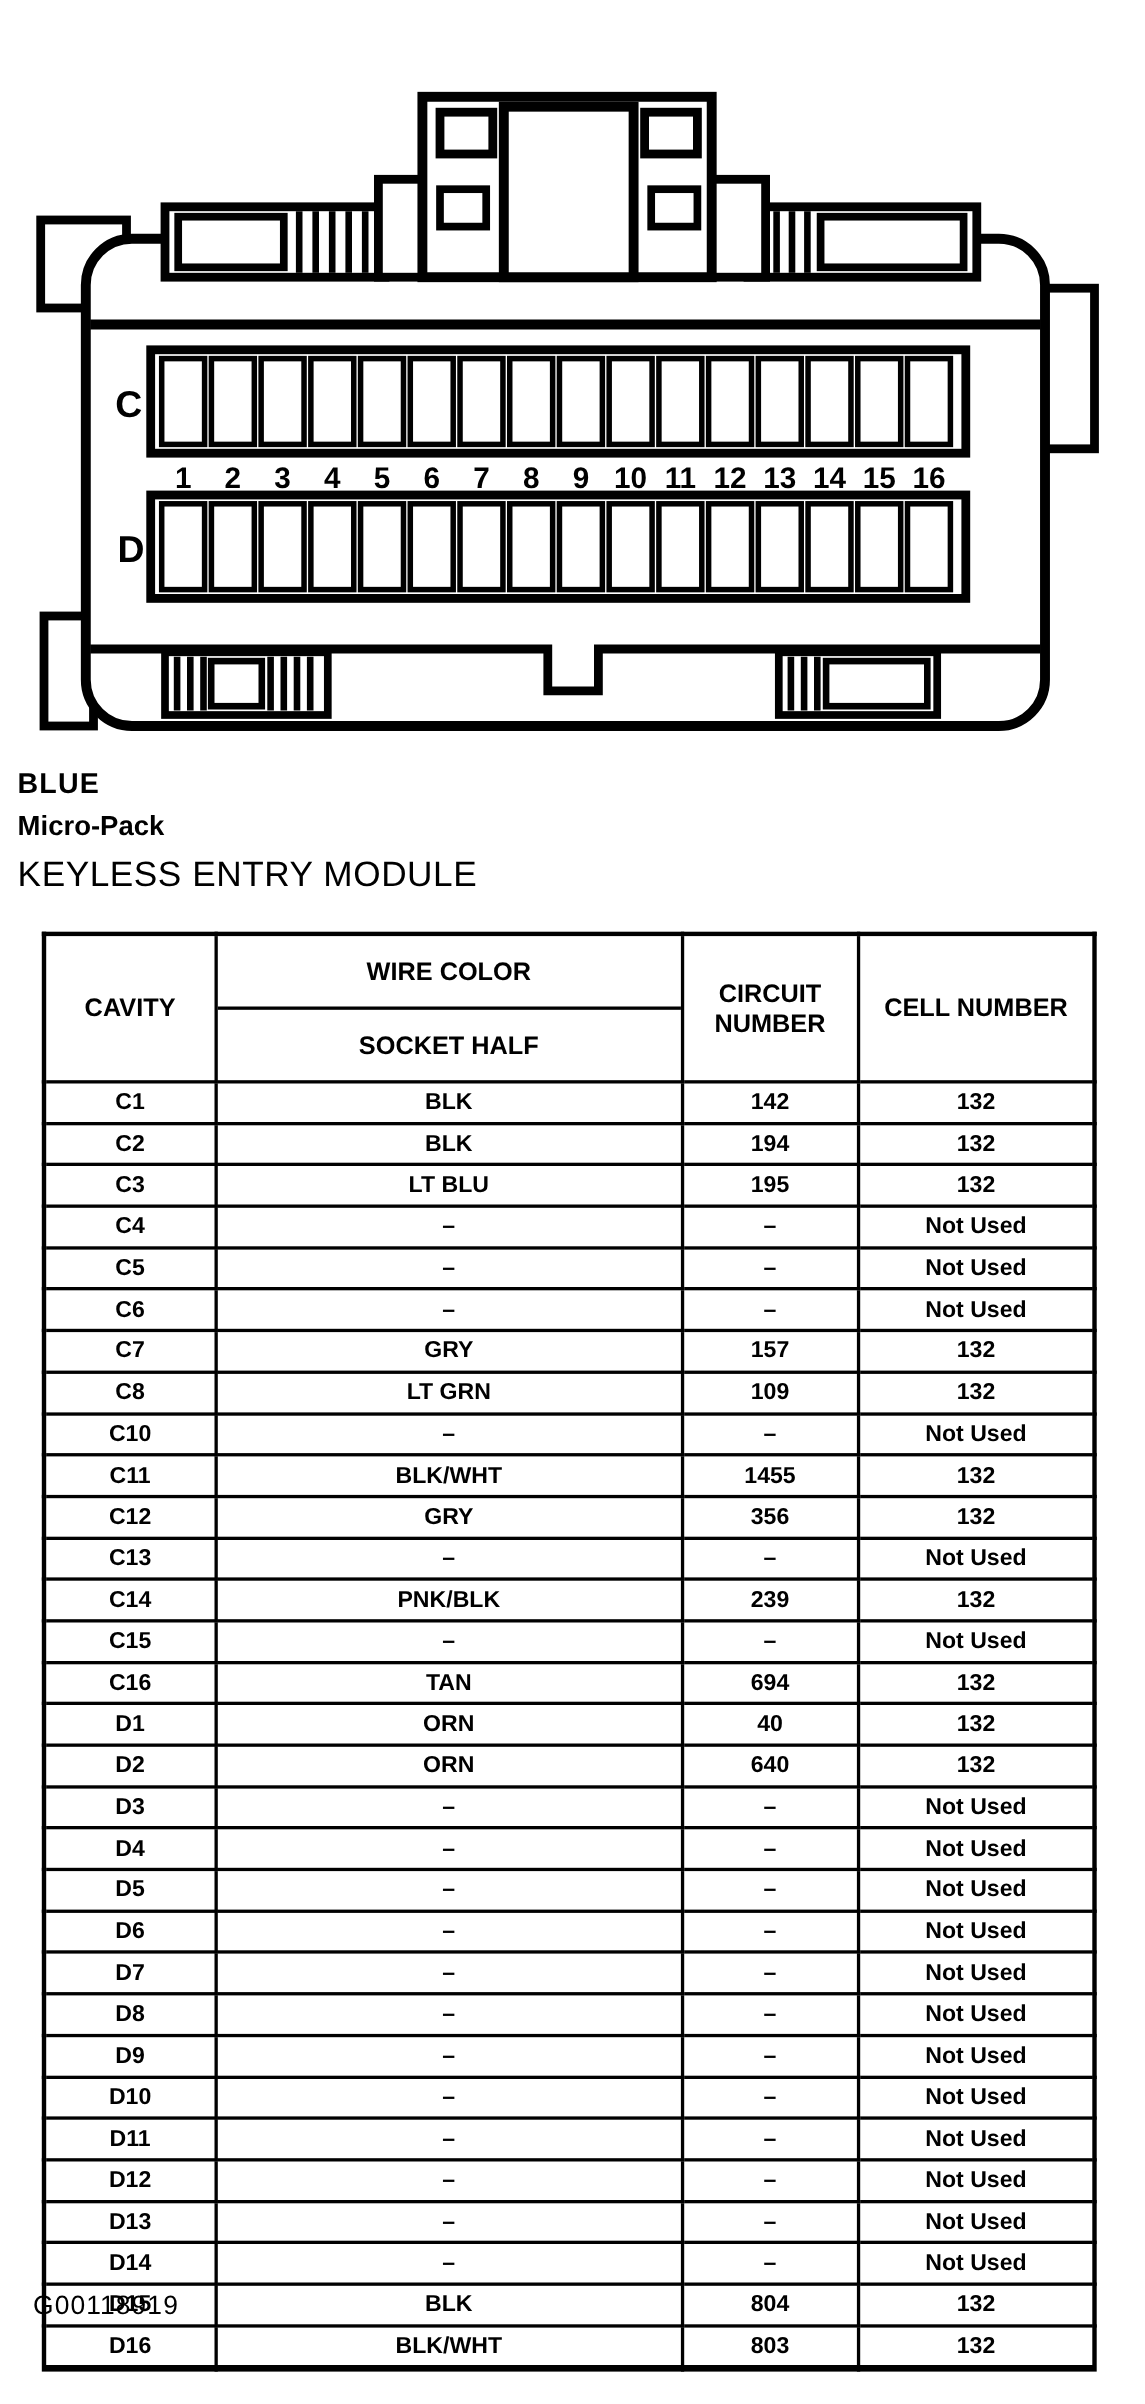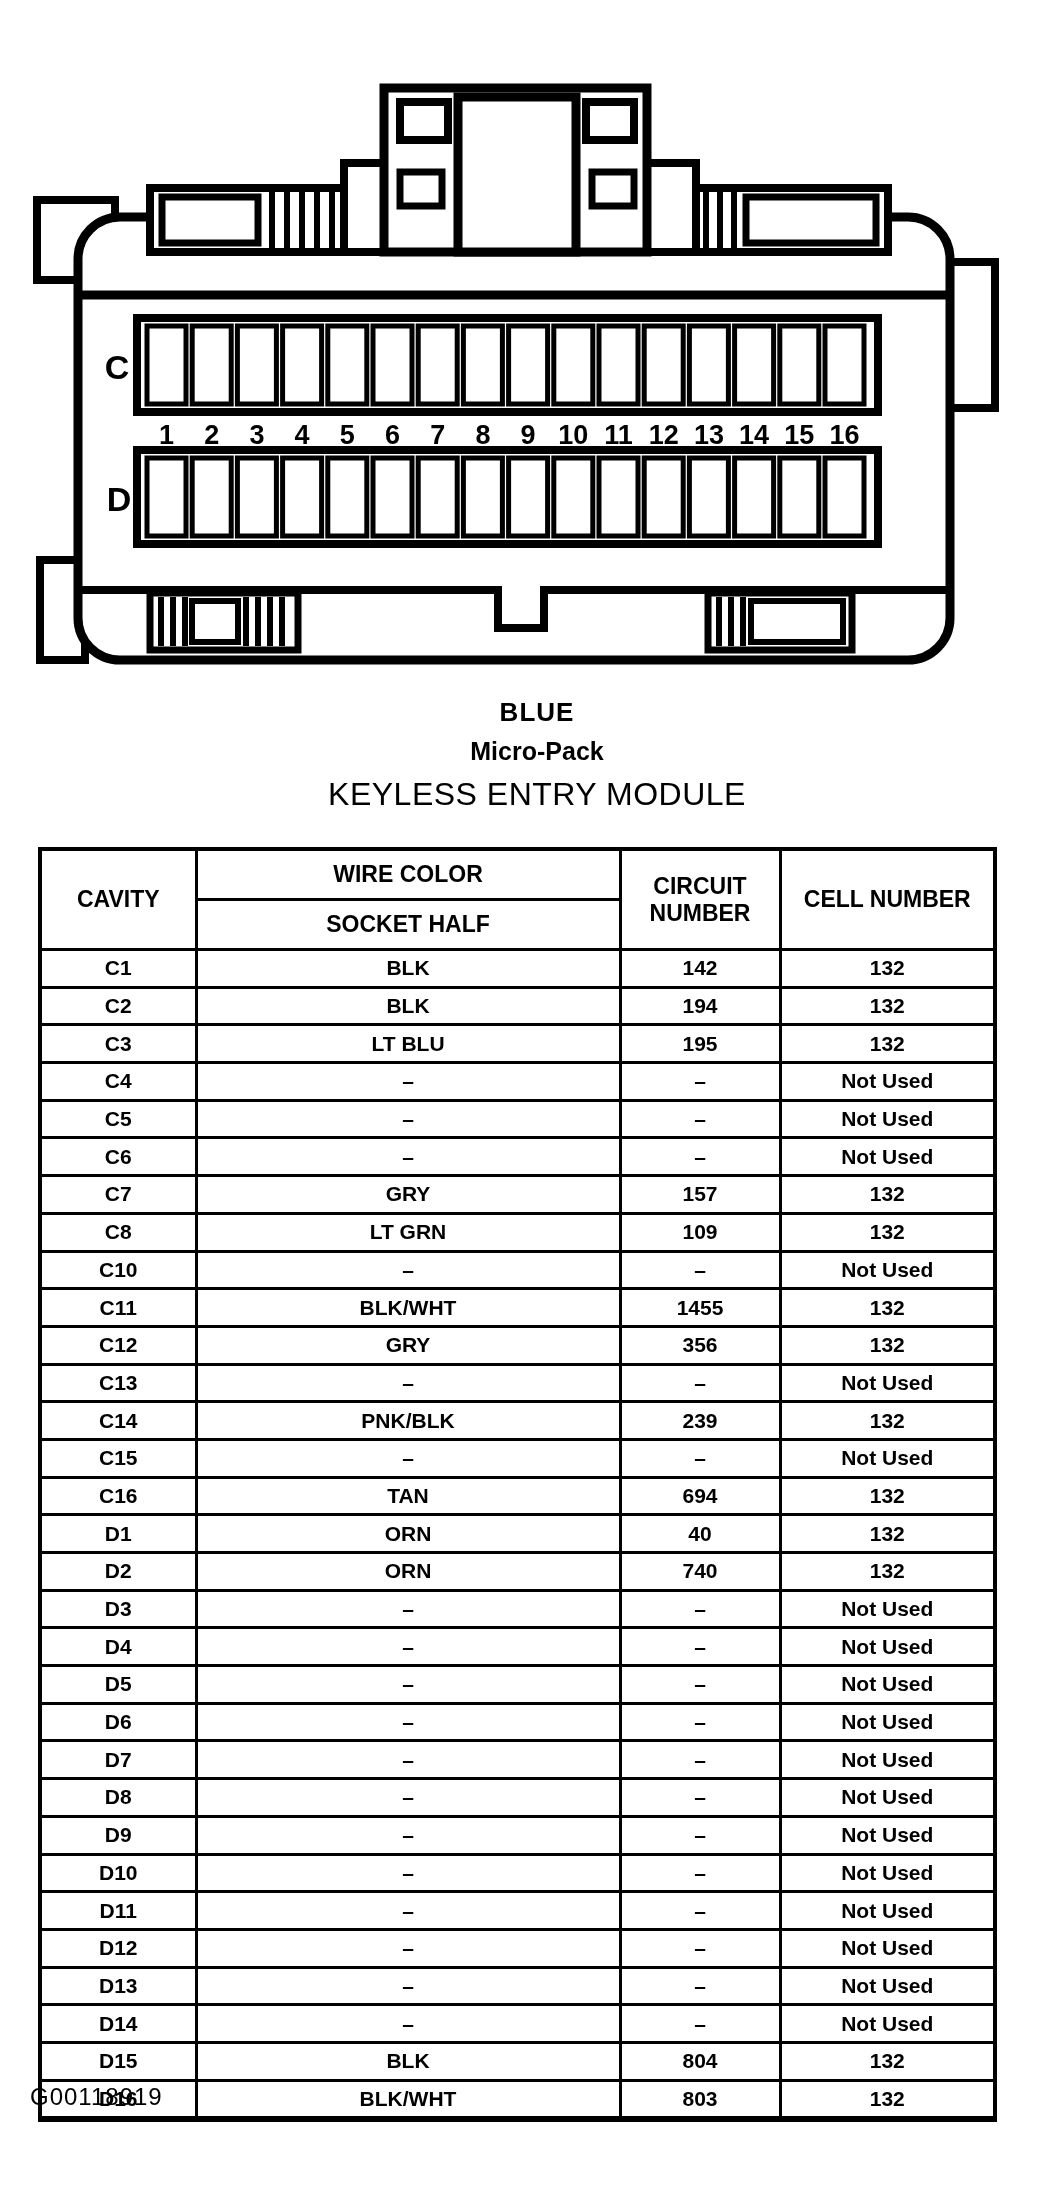--- a/index.html
+++ b/index.html
@@ -6,42 +6,42 @@
   #page{
     position:relative;width:1041px;height:2185px;background:#fff;
     font-family:"Liberation Sans",sans-serif;color:#000;overflow:hidden;
   }
   
   #connector-svg{position:absolute;left:20px;top:45px;width:1000px;height:630px;}
   #connector-svg text{font-family:"Liberation Sans",sans-serif;font-weight:700;fill:#000;}
   .pin-num{font-size:27px;}
   .row-letter{font-size:34px;}
   
-  .title-line{position:absolute;left:37px;width:1000px;text-align:center;white-space:nowrap;}
+  .title-line{position:absolute;left:16px;width:1000px;white-space:nowrap;}
   #t-blue{top:697px;font-size:26px;font-weight:700;letter-spacing:1px;}
   #t-micro{top:737px;font-size:25px;font-weight:700;}
   #t-module{top:776px;font-size:32px;font-weight:400;letter-spacing:0.5px;}
   
   #pinout{
     position:absolute;left:38px;top:847px;width:955px;
     border-collapse:collapse;table-layout:fixed;
     font-weight:700;
   }
   #pinout th,#pinout td{
     border:3px solid #000;text-align:center;vertical-align:middle;
     padding:0;line-height:1.05;
   }
   #pinout{border:4px solid #000;border-bottom:6px solid #000;}
   #pinout thead th{height:95px;font-size:23px;}
   #pinout tbody td{height:34.7px;font-size:21px;}
   .col-cavity{width:156px;}
   .col-wire{width:424px;}
   .col-circuit{width:160px;}
   .col-cell{width:215px;}
-  .wire-head-top,.wire-head-bot{height:47px;display:flex;align-items:center;justify-content:center;}
+  .wire-head-top,.wire-head-bot{height:64px;display:flex;align-items:center;justify-content:center;}
   .wire-head-bot{border-top:3px solid #000;text-align:right;}
   .circuit-head{display:block;width:130px;margin:0 auto;line-height:1.15;}
   
   #figure-id{position:absolute;left:30px;top:2083px;font-size:24px;font-weight:500;letter-spacing:1px;}
 </style>
 </head>
 <body>
 
 <div id="page">
 
@@ -275,21 +275,21 @@
         </tr>
         <tr>
           <td>D1</td>
           <td>ORN</td>
           <td>40</td>
           <td>132</td>
         </tr>
         <tr>
           <td>D2</td>
           <td>ORN</td>
-          <td>740</td>
+          <td>640</td>
           <td>132</td>
         </tr>
         <tr>
           <td>D3</td>
           <td>–</td>
           <td>–</td>
           <td>Not Used</td>
         </tr>
         <tr>
           <td>D4</td>

